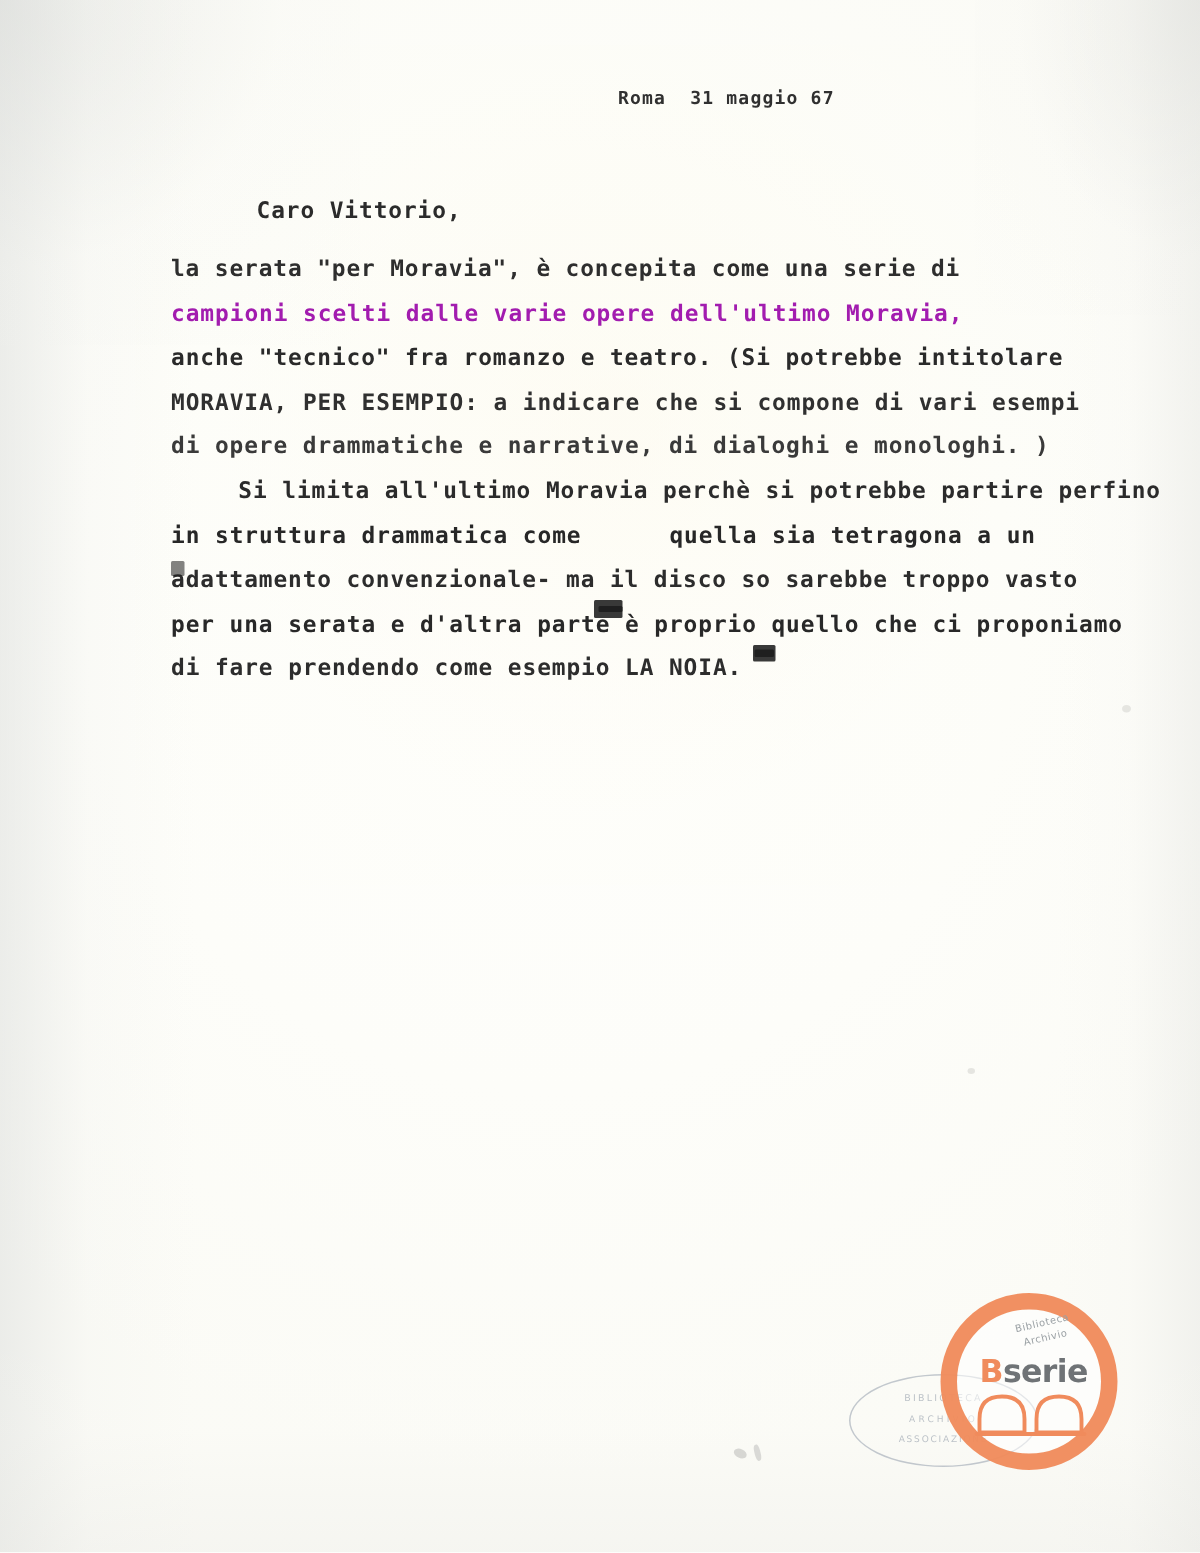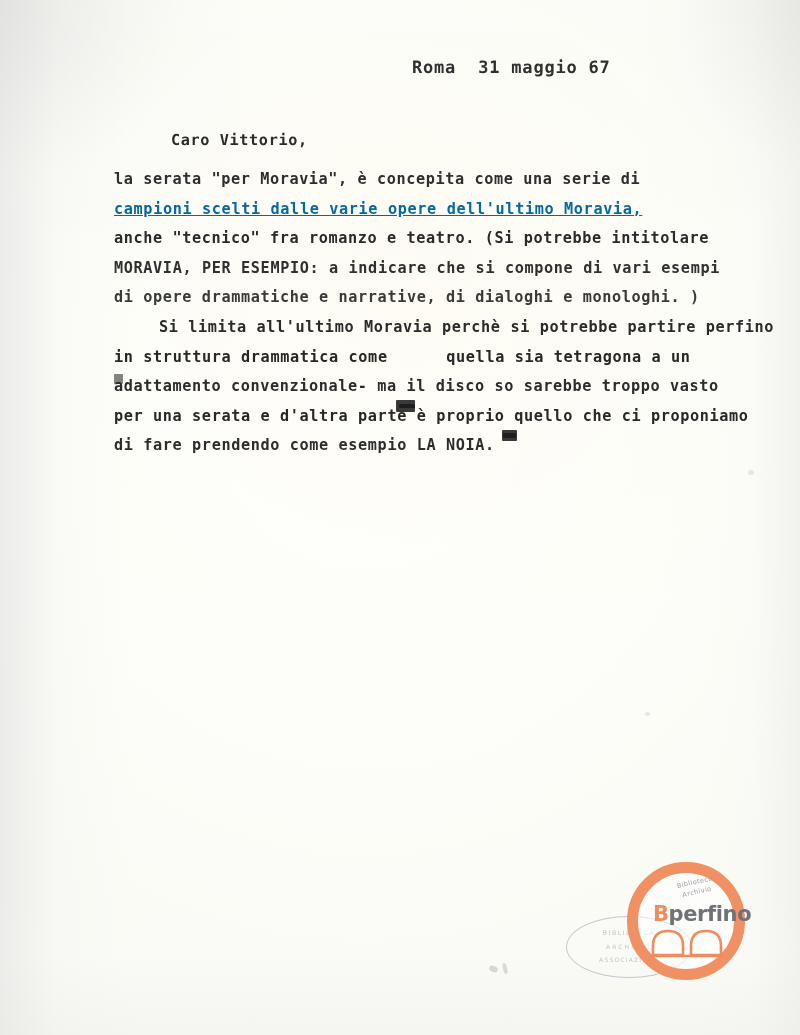--- a/index.html
+++ b/index.html
@@ -74,21 +74,21 @@
     font-size: 15.2px;
     letter-spacing: 0.62px;
     white-space: pre;
     font-weight: 700;
     text-rendering: geometricPrecision;
   }
 
   #datebar {
     left: 412px;
     top: 58px;
-    font-size: 17px;
+    font-size: 12px;
     letter-spacing: 0.8px;
     color: #303030;
   }
 
   #salutation {
     left: 171px;
     top: 131px;
     color: #2b2b2b;
   }
 
@@ -103,21 +103,21 @@
     white-space: pre;
     height: 29.6px;
     line-height: 29.6px;
     color: #262626;
     font-size: 15.2px;
     letter-spacing: 0.62px;
     font-weight: 700;
   }
   
   #bodyblock .line:nth-child(1)  { color: #2e2e2e; letter-spacing: 0.60px; }
-  #bodyblock .line:nth-child(2)  { color: #0369a1; letter-spacing: 0.64px; text-decoration: underline; }
+  #bodyblock .line:nth-child(2)  { color: #a21caf; letter-spacing: 0.64px; }
   #bodyblock .line:nth-child(3)  { color: #2a2a2a; letter-spacing: 0.61px; }
   #bodyblock .line:nth-child(4)  { color: #303030; letter-spacing: 0.63px; }
   #bodyblock .line:nth-child(5)  { color: #3a3a3a; letter-spacing: 0.62px; }
   #bodyblock .line:nth-child(6)  { color: #2b2b2b; letter-spacing: 0.62px; text-align: right; }
   #bodyblock .line:nth-child(7)  { color: #272727; letter-spacing: 0.63px; }
   #bodyblock .line:nth-child(8)  { color: #2c2c2c; letter-spacing: 0.61px; }
   #bodyblock .line:nth-child(9)  { color: #282828; letter-spacing: 0.62px; }
   #bodyblock .line:nth-child(10) { color: #2d2d2d; letter-spacing: 0.62px; }
   #bodyblock .line:nth-child(11) { color: #252525; letter-spacing: 0.63px; }
   #bodyblock .line:nth-child(12) { color: #404040; letter-spacing: 0.62px; }
@@ -288,21 +288,21 @@
 
   <div id="baldini-logo">
     <div id="baldini-inner"></div>
     <div id="baldini-ring"></div>
 
     <div id="baldini-toptext">
       <span>Biblioteca</span>
       <span>Archivio</span>
     </div>
 
-    <div id="baldini-wordmark"><span class="cap">B</span><span>perfino</span></div>
+    <div id="baldini-wordmark"><span class="cap">B</span><span>serie</span></div>
 
     <svg id="baldini-domes" viewBox="0 0 76 34">
       <path d="M2 32 L74 32" stroke="#f08b5c" stroke-width="2.6" fill="none" stroke-linecap="round"></path>
       <path d="M4 31 L4 22 Q4 7 19 7 Q34 7 34 22 L34 31 Z" fill="none" stroke="#f08b5c" stroke-width="2.6" stroke-linejoin="round"></path>
       <path d="M42 31 L42 22 Q42 7 57 7 Q72 7 72 22 L72 31 Z" fill="none" stroke="#f08b5c" stroke-width="2.6" stroke-linejoin="round"></path>
     </svg>
   </div>
 
 </div>
 

